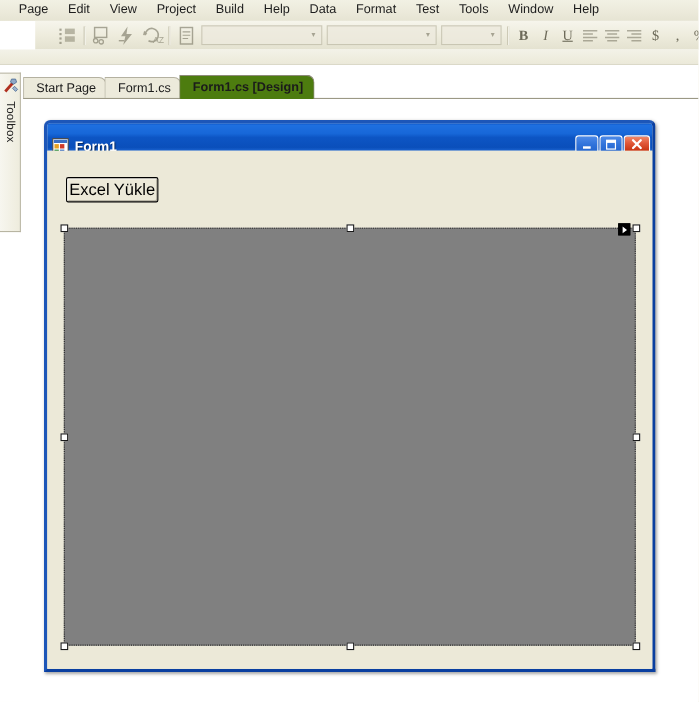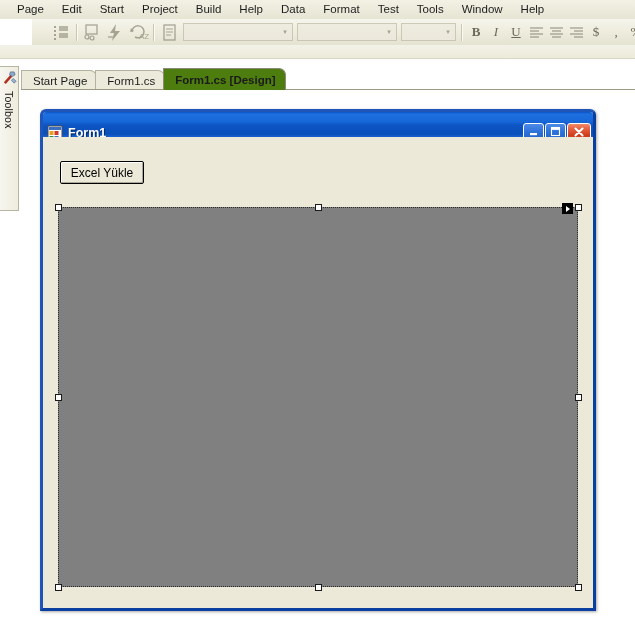--- a/index.html
+++ b/index.html
@@ -238,21 +238,21 @@
   #excel-button {
     position: absolute;
     left: 17px; top: 24px;
     width: 84px; height: 23px;
     background: #ece9d8;
     border: 1px solid #000;
     border-radius: 2px;
     display: flex;
     align-items: center;
     justify-content: center;
-    font-size: 12px;
+    font-size: 15px;
     color: #000;
     box-sizing: border-box;
     box-shadow: inset 1px 1px 0 #ffffff, inset -1px -1px 0 #aca899;
     cursor: default;
   }
 
   
   #grid-control {
     position: absolute;
     left: 15px; top: 70px;
@@ -286,21 +286,21 @@
     border-top: 3px solid transparent;
     border-bottom: 3px solid transparent;
   }
 </style>
 </head>
 <body>
 
 <div id="menubar">
   <div class="menu-item">Page</div>
   <div class="menu-item">Edit</div>
-  <div class="menu-item">Start</div>
+  <div class="menu-item">View</div>
   <div class="menu-item">Project</div>
   <div class="menu-item">Build</div>
   <div class="menu-item">Help</div>
   <div class="menu-item">Data</div>
   <div class="menu-item">Format</div>
   <div class="menu-item">Test</div>
   <div class="menu-item">Tools</div>
   <div class="menu-item">Window</div>
   <div class="menu-item">Help</div>
 </div>

